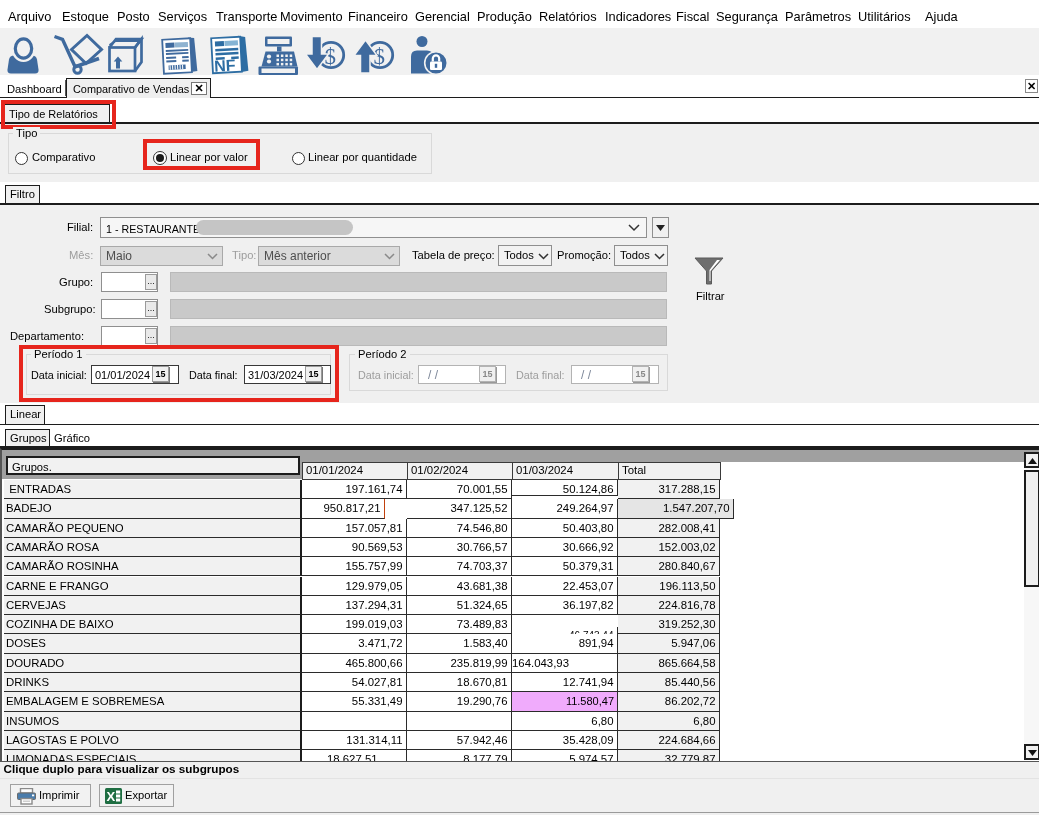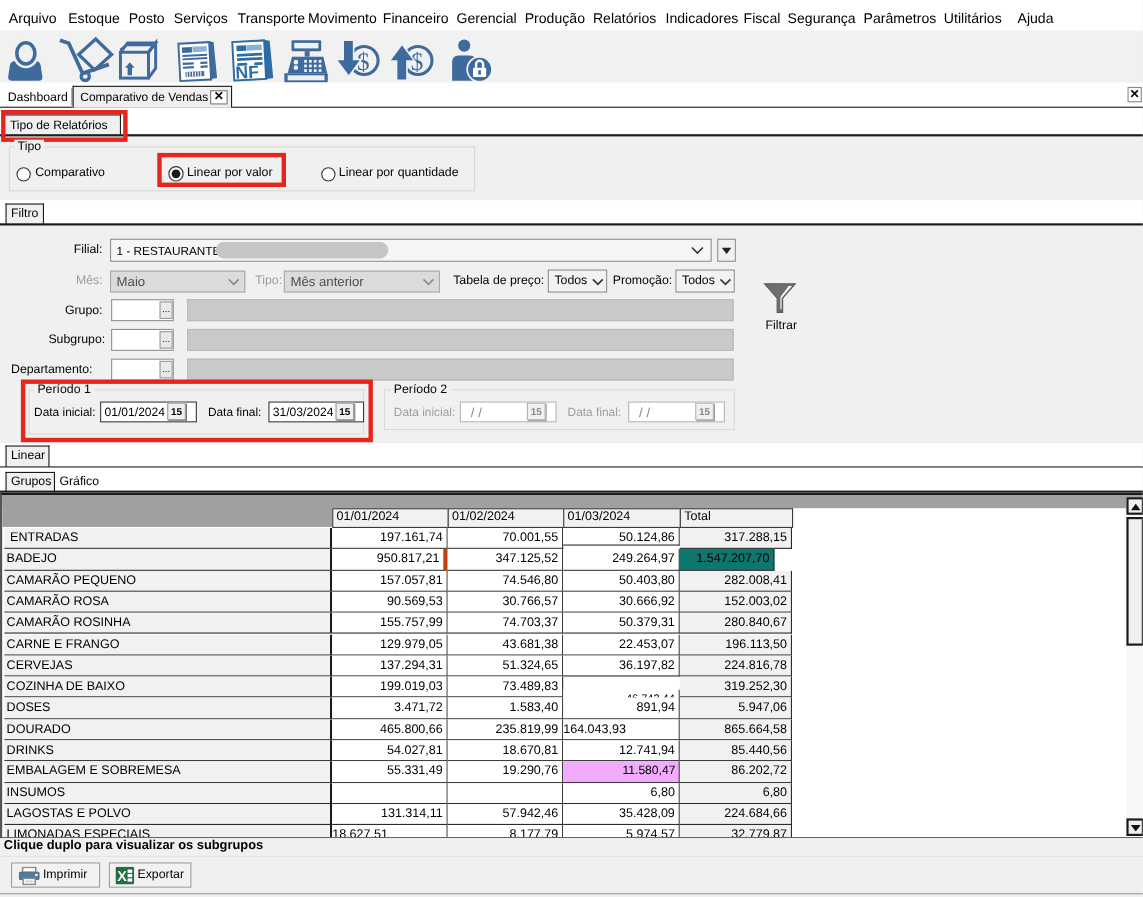--- a/index.html
+++ b/index.html
@@ -273,32 +273,33 @@
 <div class="abs" id="grid" style="left:0;top:448px;width:1039px;height:314px;background:#fff;border-top:2px solid #1c1c1c;border-left:2px solid #555;border-bottom:1.5px solid #555;overflow:hidden;">
 
   <div class="abs" style="left:0;top:0;width:1037px;height:12px;background:#a0a0a0;"></div>
   <div class="abs" style="left:0;top:0;width:300px;height:29px;background:#a0a0a0;"></div>
 
   <div class="abs hdrcell" style="left:300px;top:12px;width:106px;height:17.5px;background:#f1f1f1;border:1px solid #3a3a3a;font-size:11.4px;padding:1px 0 0 3px;">01/01/2024</div>
   <div class="abs hdrcell" style="left:405px;top:12px;width:106px;height:17.5px;background:#f1f1f1;border:1px solid #3a3a3a;font-size:11.4px;padding:1px 0 0 3px;">01/02/2024</div>
   <div class="abs hdrcell" style="left:510px;top:12px;width:107px;height:17.5px;background:#f1f1f1;border:1px solid #3a3a3a;font-size:11.4px;padding:1px 0 0 3px;">01/03/2024</div>
   <div class="abs hdrcell" style="left:616px;top:12px;width:103px;height:17.5px;background:#f1f1f1;border:1px solid #3a3a3a;font-size:11.4px;padding:1px 0 0 3px;">Total</div>
 
+  <div class="abs" style="left:4px;top:6px;width:294px;height:19px;background:#f1f1f1;border:2px solid #1c1c1c;font-size:11.2px;padding:3px 0 0 4px;">Grupos.</div>
 
   <div class="abs" id="rows" style="left:0;top:30px;width:1037px;">
       <div style="position:absolute;left:2px;top:0.00px;width:298px;height:19.3px;background:#f1f1f1;border-bottom:1px solid #2b2b2b;border-right:2px solid #1c1c1c;font-size:11.4px;padding:3px 0 0 2px;white-space:pre;"> ENTRADAS</div>
       <div style="position:absolute;left:300px;top:0.00px;width:105px;height:19.3px;background:#ffffff;border-bottom:1px solid #2b2b2b;border-right:1px solid #2b2b2b;font-size:11.4px;padding:3px 3.5px 0 0;text-align:right;">197.161,74</div>
       <div style="position:absolute;left:405px;top:0.00px;width:105px;height:19.3px;background:#ffffff;border-bottom:1px solid #2b2b2b;border-right:1px solid #2b2b2b;font-size:11.4px;padding:3px 3.5px 0 0;text-align:right;">70.001,55</div>
       <div style="position:absolute;left:510px;top:0.00px;width:106px;height:16px;background:#ffffff;border-bottom:1px solid #2b2b2b;border-right:1px solid #2b2b2b;font-size:11.4px;padding:3px 3.5px 0 0;text-align:right;">50.124,86</div>
       <div style="position:absolute;left:616px;top:0.00px;width:102px;height:19.3px;background:#f1f1f1;border-bottom:1px solid #2b2b2b;border-right:1px solid #2b2b2b;font-size:11.4px;padding:3px 3.5px 0 0;text-align:right;">317.288,15</div>
       <div style="position:absolute;left:2px;top:19.30px;width:298px;height:19.3px;background:#f1f1f1;border-bottom:1px solid #2b2b2b;border-right:2px solid #1c1c1c;font-size:11.4px;padding:3px 0 0 2px;white-space:pre;">BADEJO</div>
-      <div style="position:absolute;left:300px;top:19.30px;width:105px;height:19.3px;background:#ffffff;border-bottom:1px solid #2b2b2b;border-right:4px solid #c2410c;font-size:11.4px;padding:3px 3.5px 0 0;text-align:right;">950.817,21</div>
+      <div style="position:absolute;left:300px;top:19.30px;width:83px;height:19.3px;background:#ffffff;border-bottom:1px solid #2b2b2b;border-right:1px solid #c2410c;font-size:11.4px;padding:3px 3.5px 0 0;text-align:right;">950.817,21</div>
       <div style="position:absolute;left:405px;top:19.30px;width:105px;height:19.3px;background:#ffffff;border-bottom:1px solid #2b2b2b;border-right:1px solid #2b2b2b;font-size:11.4px;padding:3px 3.5px 0 0;text-align:right;">347.125,52</div>
       <div style="position:absolute;left:510px;top:19.30px;width:106px;height:19.3px;background:#ffffff;border-bottom:1px solid #2b2b2b;border-right:1px solid #2b2b2b;font-size:11.4px;padding:3px 3.5px 0 0;text-align:right;">249.264,97</div>
-      <div style="position:absolute;left:616px;top:19.30px;width:86px;height:19.3px;background:#0f766e;border-bottom:1px solid #2b2b2b;border-right:1px solid #2b2b2b;font-size:11.4px;padding:3px 3.5px 0 0;text-align:right;">1.547.207,70</div>
+      <div style="position:absolute;left:616px;top:19.30px;width:116px;height:19.3px;background:#e5e5e5;border-bottom:1px solid #2b2b2b;border-right:1px solid #2b2b2b;font-size:11.4px;padding:3px 3.5px 0 0;text-align:right;">1.547.207,70</div>
       <div style="position:absolute;left:2px;top:38.60px;width:298px;height:19.3px;background:#f1f1f1;border-bottom:1px solid #2b2b2b;border-right:2px solid #1c1c1c;font-size:11.4px;padding:3px 0 0 2px;white-space:pre;">CAMARÃO PEQUENO</div>
       <div style="position:absolute;left:300px;top:38.60px;width:105px;height:19.3px;background:#ffffff;border-bottom:1px solid #2b2b2b;border-right:1px solid #2b2b2b;font-size:11.4px;padding:3px 3.5px 0 0;text-align:right;">157.057,81</div>
       <div style="position:absolute;left:405px;top:38.60px;width:105px;height:19.3px;background:#ffffff;border-bottom:1px solid #2b2b2b;border-right:1px solid #2b2b2b;font-size:11.4px;padding:3px 3.5px 0 0;text-align:right;">74.546,80</div>
       <div style="position:absolute;left:510px;top:38.60px;width:106px;height:19.3px;background:#ffffff;border-bottom:1px solid #2b2b2b;border-right:1px solid #2b2b2b;font-size:11.4px;padding:3px 3.5px 0 0;text-align:right;">50.403,80</div>
       <div style="position:absolute;left:616px;top:38.60px;width:102px;height:19.3px;background:#f1f1f1;border-bottom:1px solid #2b2b2b;border-right:1px solid #2b2b2b;font-size:11.4px;padding:3px 3.5px 0 0;text-align:right;">282.008,41</div>
       <div style="position:absolute;left:2px;top:57.90px;width:298px;height:19.3px;background:#f1f1f1;border-bottom:1px solid #2b2b2b;border-right:2px solid #1c1c1c;font-size:11.4px;padding:3px 0 0 2px;white-space:pre;">CAMARÃO ROSA</div>
       <div style="position:absolute;left:300px;top:57.90px;width:105px;height:19.3px;background:#ffffff;border-bottom:1px solid #2b2b2b;border-right:1px solid #2b2b2b;font-size:11.4px;padding:3px 3.5px 0 0;text-align:right;">90.569,53</div>
       <div style="position:absolute;left:405px;top:57.90px;width:105px;height:19.3px;background:#ffffff;border-bottom:1px solid #2b2b2b;border-right:1px solid #2b2b2b;font-size:11.4px;padding:3px 3.5px 0 0;text-align:right;">30.766,57</div>
       <div style="position:absolute;left:510px;top:57.90px;width:106px;height:19.3px;background:#ffffff;border-bottom:1px solid #2b2b2b;border-right:1px solid #2b2b2b;font-size:11.4px;padding:3px 3.5px 0 0;text-align:right;">30.666,92</div>
       <div style="position:absolute;left:616px;top:57.90px;width:102px;height:19.3px;background:#f1f1f1;border-bottom:1px solid #2b2b2b;border-right:1px solid #2b2b2b;font-size:11.4px;padding:3px 3.5px 0 0;text-align:right;">152.003,02</div>
@@ -346,21 +347,21 @@
       <div style="position:absolute;left:300px;top:231.60px;width:105px;height:19.3px;background:#ffffff;border-bottom:1px solid #2b2b2b;border-right:1px solid #2b2b2b;font-size:11.4px;padding:3px 3.5px 0 0;text-align:right;"></div>
       <div style="position:absolute;left:405px;top:231.60px;width:105px;height:19.3px;background:#ffffff;border-bottom:1px solid #2b2b2b;border-right:1px solid #2b2b2b;font-size:11.4px;padding:3px 3.5px 0 0;text-align:right;"></div>
       <div style="position:absolute;left:510px;top:231.60px;width:106px;height:19.3px;background:#ffffff;border-bottom:1px solid #2b2b2b;border-right:1px solid #2b2b2b;font-size:11.4px;padding:3px 3.5px 0 0;text-align:right;">6,80</div>
       <div style="position:absolute;left:616px;top:231.60px;width:102px;height:19.3px;background:#f1f1f1;border-bottom:1px solid #2b2b2b;border-right:1px solid #2b2b2b;font-size:11.4px;padding:3px 3.5px 0 0;text-align:right;">6,80</div>
       <div style="position:absolute;left:2px;top:250.90px;width:298px;height:19.3px;background:#f1f1f1;border-bottom:1px solid #2b2b2b;border-right:2px solid #1c1c1c;font-size:11.4px;padding:3px 0 0 2px;white-space:pre;">LAGOSTAS E POLVO</div>
       <div style="position:absolute;left:300px;top:250.90px;width:105px;height:19.3px;background:#ffffff;border-bottom:1px solid #2b2b2b;border-right:1px solid #2b2b2b;font-size:11.4px;padding:3px 3.5px 0 0;text-align:right;">131.314,11</div>
       <div style="position:absolute;left:405px;top:250.90px;width:105px;height:19.3px;background:#ffffff;border-bottom:1px solid #2b2b2b;border-right:1px solid #2b2b2b;font-size:11.4px;padding:3px 3.5px 0 0;text-align:right;">57.942,46</div>
       <div style="position:absolute;left:510px;top:250.90px;width:106px;height:19.3px;background:#ffffff;border-bottom:1px solid #2b2b2b;border-right:1px solid #2b2b2b;font-size:11.4px;padding:3px 3.5px 0 0;text-align:right;">35.428,09</div>
       <div style="position:absolute;left:616px;top:250.90px;width:102px;height:19.3px;background:#f1f1f1;border-bottom:1px solid #2b2b2b;border-right:1px solid #2b2b2b;font-size:11.4px;padding:3px 3.5px 0 0;text-align:right;">224.684,66</div>
       <div style="position:absolute;left:2px;top:270.20px;width:298px;height:19.3px;background:#f1f1f1;border-bottom:1px solid #2b2b2b;border-right:2px solid #1c1c1c;font-size:11.4px;padding:3px 0 0 2px;white-space:pre;">LIMONADAS ESPECIAIS</div>
-      <div style="position:absolute;left:300px;top:270.20px;width:105px;height:19.3px;background:#ffffff;border-bottom:1px solid #2b2b2b;border-right:1px solid #2b2b2b;font-size:11.4px;padding:3px 3.5px 0 0;text-align:left;">18.627,51</div>
+      <div style="position:absolute;left:300px;top:270.20px;width:105px;height:19.3px;background:#ffffff;border-bottom:1px solid #2b2b2b;border-right:1px solid #2b2b2b;font-size:11.4px;padding:3px 3.5px 0 0;text-align:center;">18.627,51</div>
       <div style="position:absolute;left:405px;top:270.20px;width:105px;height:19.3px;background:#ffffff;border-bottom:1px solid #2b2b2b;border-right:1px solid #2b2b2b;font-size:11.4px;padding:3px 3.5px 0 0;text-align:right;">8.177,79</div>
       <div style="position:absolute;left:510px;top:270.20px;width:106px;height:19.3px;background:#ffffff;border-bottom:1px solid #2b2b2b;border-right:1px solid #2b2b2b;font-size:11.4px;padding:3px 3.5px 0 0;text-align:right;">5.974,57</div>
       <div style="position:absolute;left:616px;top:270.20px;width:102px;height:19.3px;background:#f1f1f1;border-bottom:1px solid #2b2b2b;border-right:1px solid #2b2b2b;font-size:11.4px;padding:3px 3.5px 0 0;text-align:right;">32.779,87</div>
     </div>
 
 
   <div class="abs" style="left:1022px;top:2px;width:16px;height:308px;background:#f7f7f7;"></div>
   <div class="abs" style="left:1022px;top:2px;width:16px;height:16px;background:#f0f0f0;border:2px solid #1c1c1c;"></div>
   <div class="abs" style="left:1025.5px;top:8px;">
       <svg width="9" height="6">

